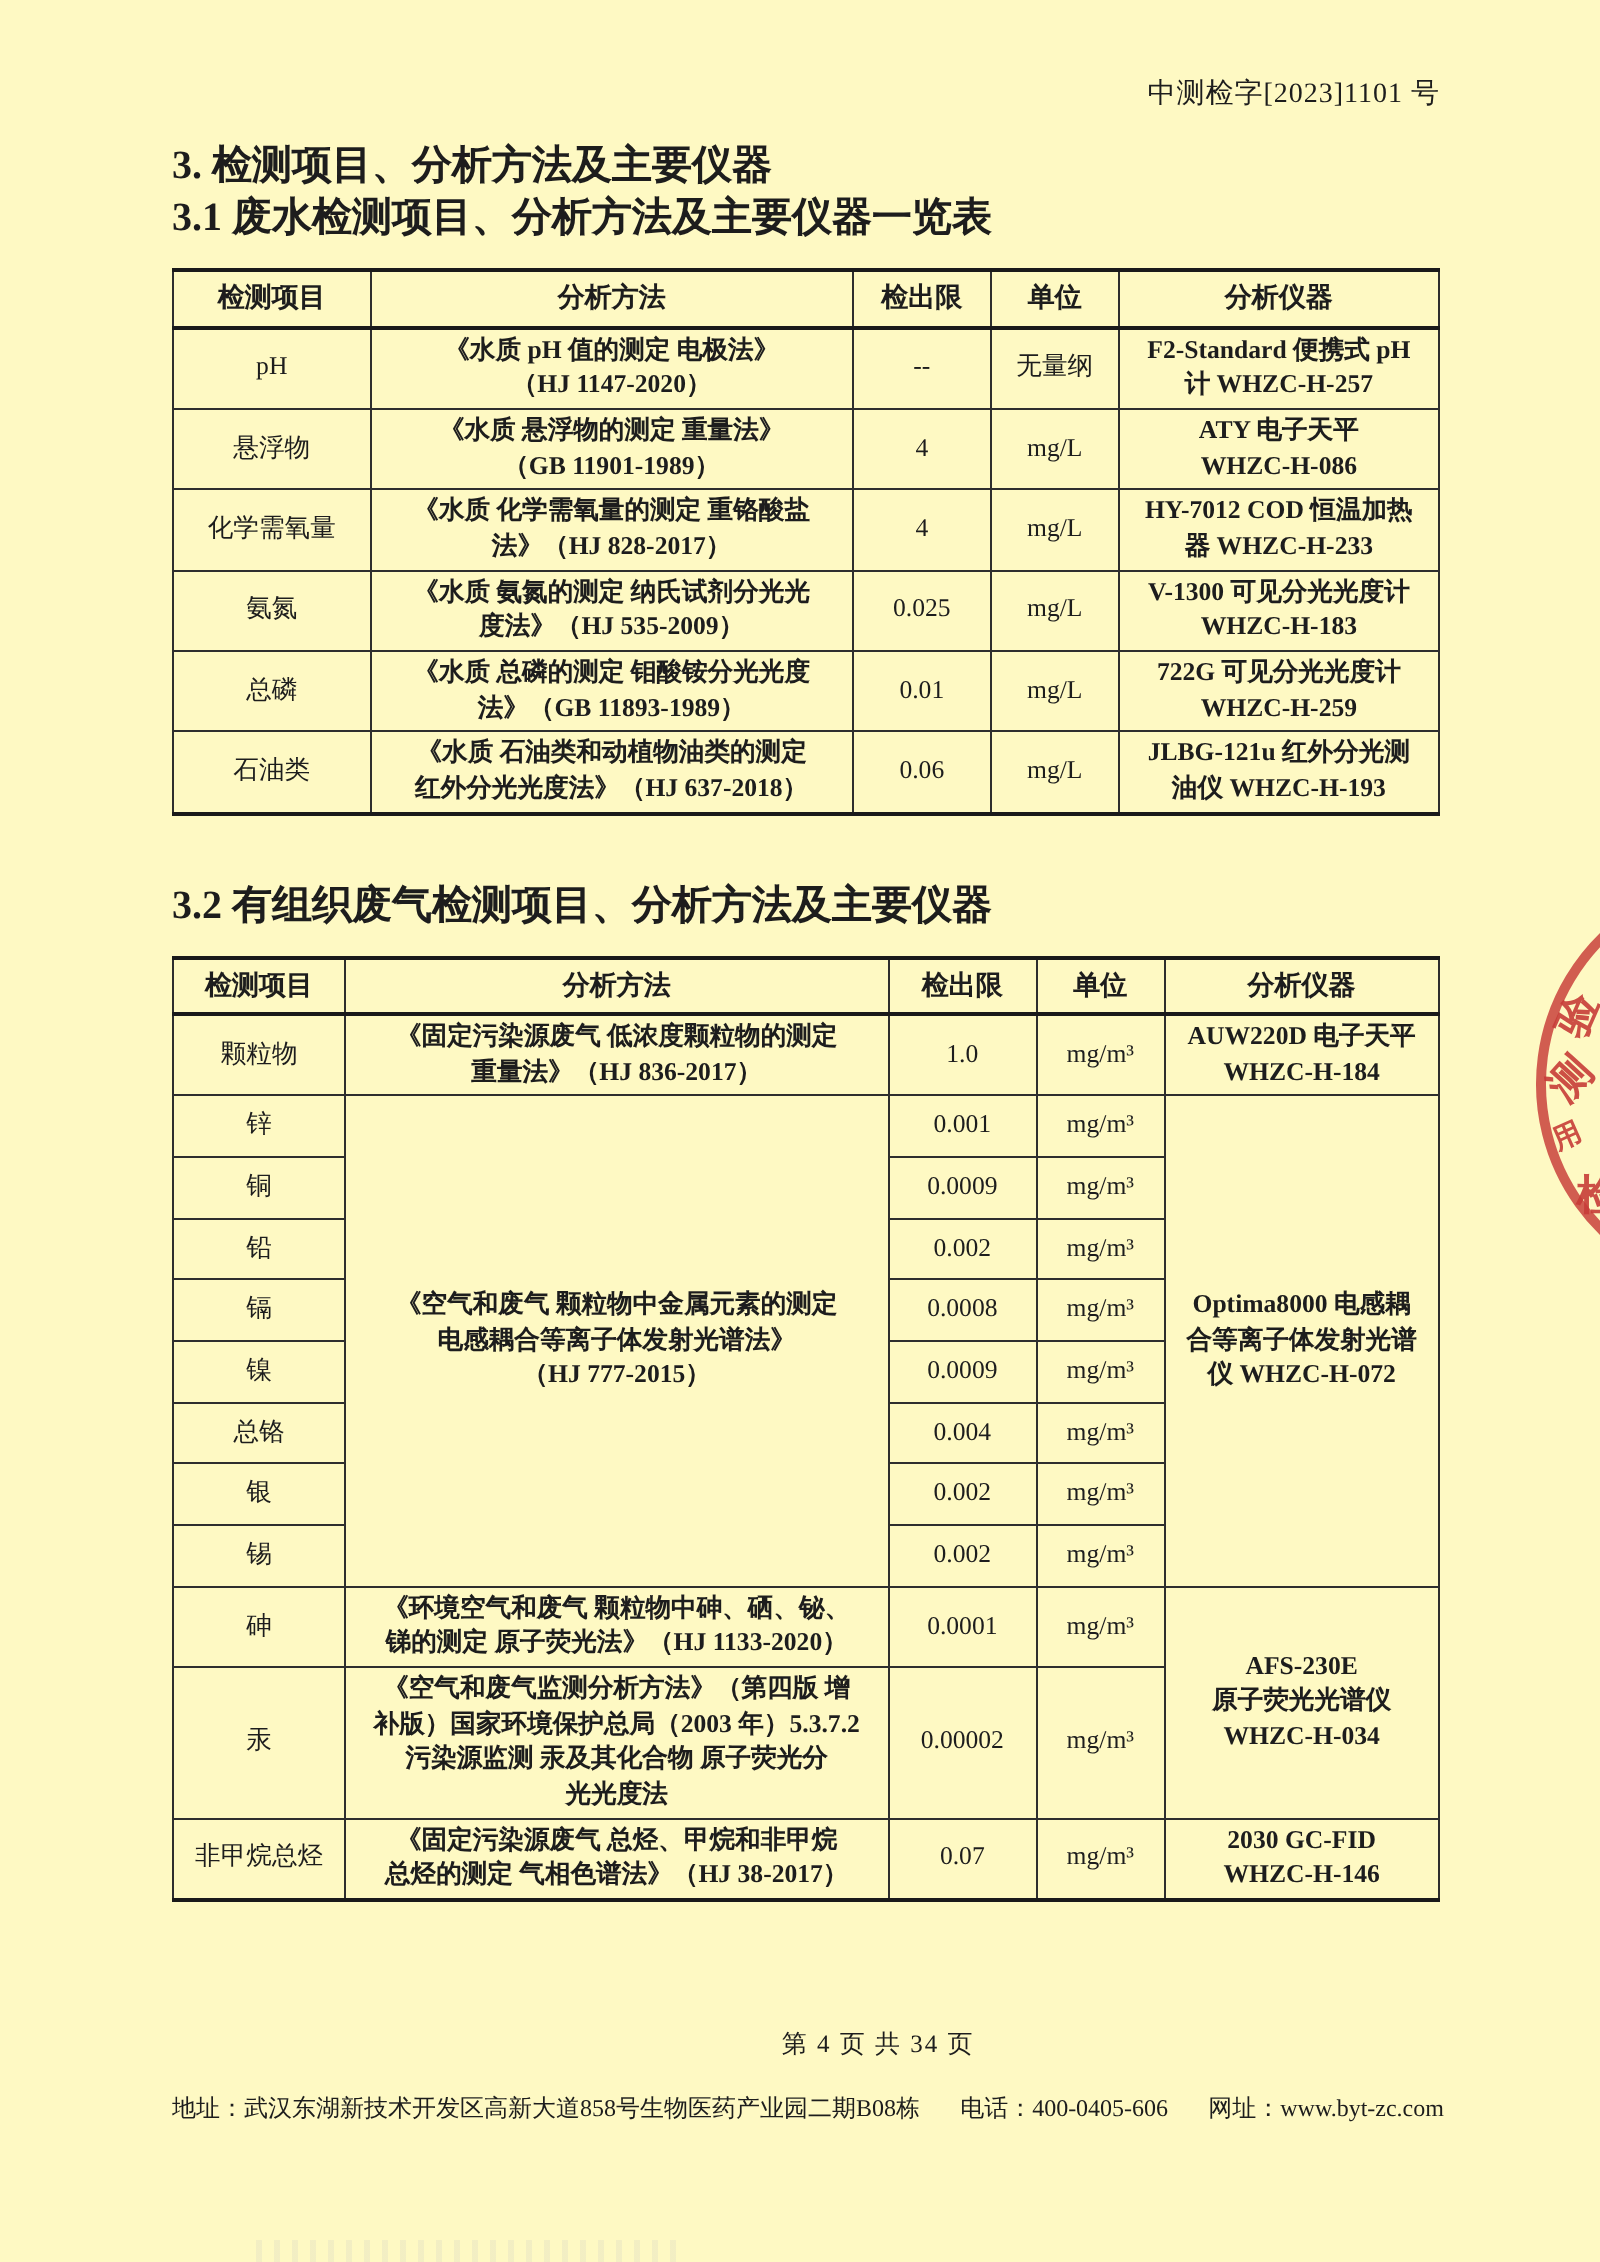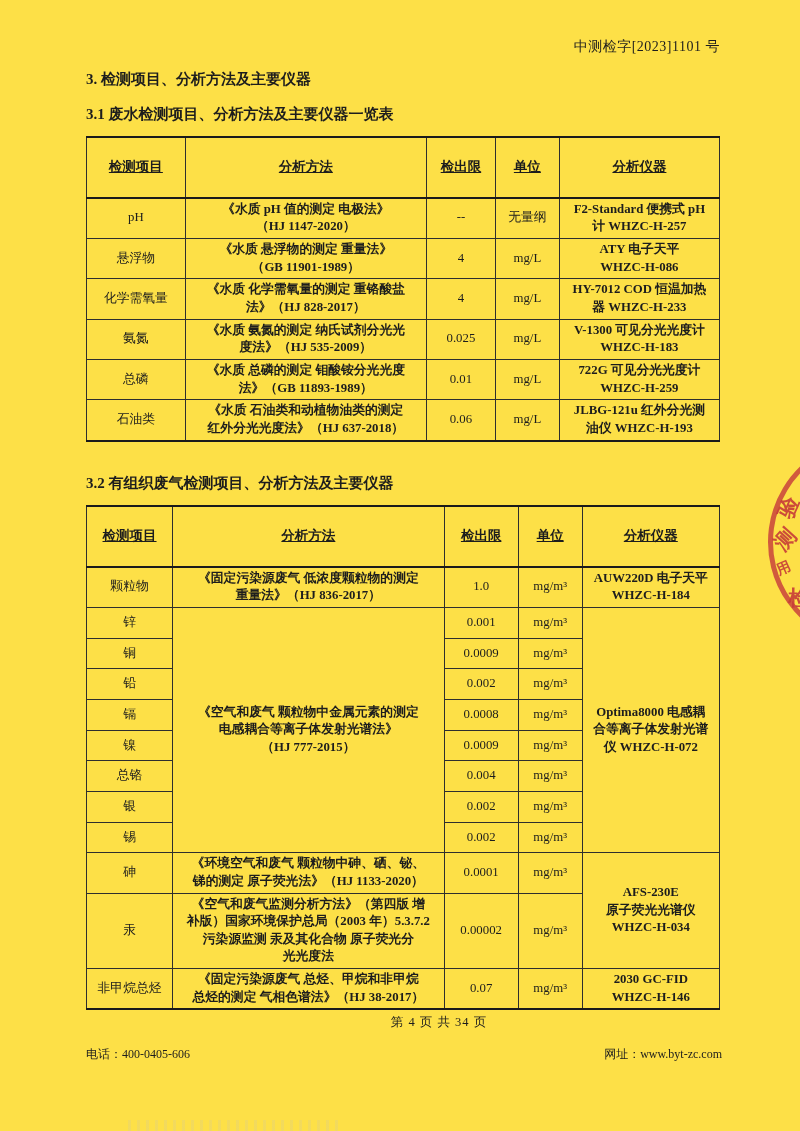--- a/index.html
+++ b/index.html
@@ -1,50 +1,49 @@
 <!DOCTYPE html>
 <html><head>
 <meta charset="utf-8">
 <style>
   html,body{margin:0;padding:0;background:#e8e8e8;}
   .page{
     position:relative;
     width:800px;height:1131px;
     margin:0 auto;
-    background:#fde047;
+    background:#fef9c3;
     overflow:hidden;
     font-family:"Liberation Serif","DejaVu Serif",serif;
     color:#1d1d1d;
   }
   .doc-number{
     position:absolute;top:38px;right:80px;
     font-size:14px;letter-spacing:.5px;
   }
   .content{position:absolute;top:68px;left:86px;width:634px;}
-  .sec-title{font-size:15px;font-weight:bold;margin:0 0 0 0;line-height:1.3;}
+  .sec-title{font-size:20px;font-weight:bold;margin:0 0 0 0;line-height:1.3;}
   .sec-title.s3{margin-top:2px;}
-  .sec-title.s31{margin-top:15px;}
+  .sec-title.s31{}
   .sec-title.s32{margin-top:32px;}
   table{
     width:100%;border-collapse:collapse;table-layout:fixed;
     margin-top:12px;
     font-size:12.8px;
   }
   th,td{
     border:1px solid #2e2e2e;
     text-align:center;vertical-align:middle;
     padding:2px 3px;line-height:1.38;
     overflow:hidden;
   }
   th{
     font-size:13.5px;font-weight:bold;
-    padding:20px 2px;
+    padding:4px 2px;
     border-top:2.5px solid #1a1a1a;
     border-bottom:2px solid #1a1a1a;
-    text-decoration:underline;
   }
   table{border-bottom:2.5px solid #1a1a1a;}
   tr:last-child td{border-bottom:2.5px solid #1a1a1a;}
   td.method,td.instr{white-space:pre-line;font-weight:bold;}
   td.metal{padding:6px 3px;}
   .page-num{
     position:absolute;top:1014px;left:0;width:100%;
     text-align:center;font-size:12.5px;letter-spacing:1px;padding-left:39px;
   }
   .footer-line{
@@ -274,19 +273,20 @@
   <div class="stamp">
     <span class="c0">验</span>
     <span class="c1">测</span>
     <span class="c2">用</span>
     <span class="c3">检</span>
   </div>
 
   <div class="page-num">第 4 页 共 34 页</div>
 
   <div class="footer-line">
+    <span>地址：武汉东湖新技术开发区高新大道858号生物医药产业园二期B08栋</span>
     <span>电话：400-0405-606</span>
     <span>网址：www.byt-zc.com</span>
   </div>
 
   <div class="scan-artifact"></div>
 
 </div>
 
 </body></html>

